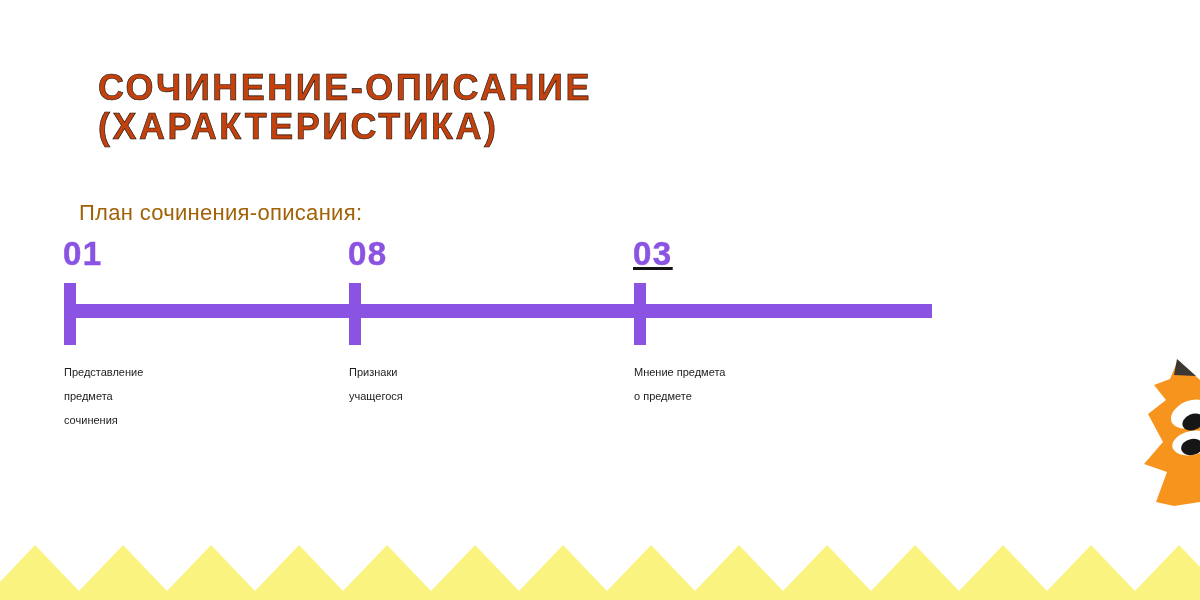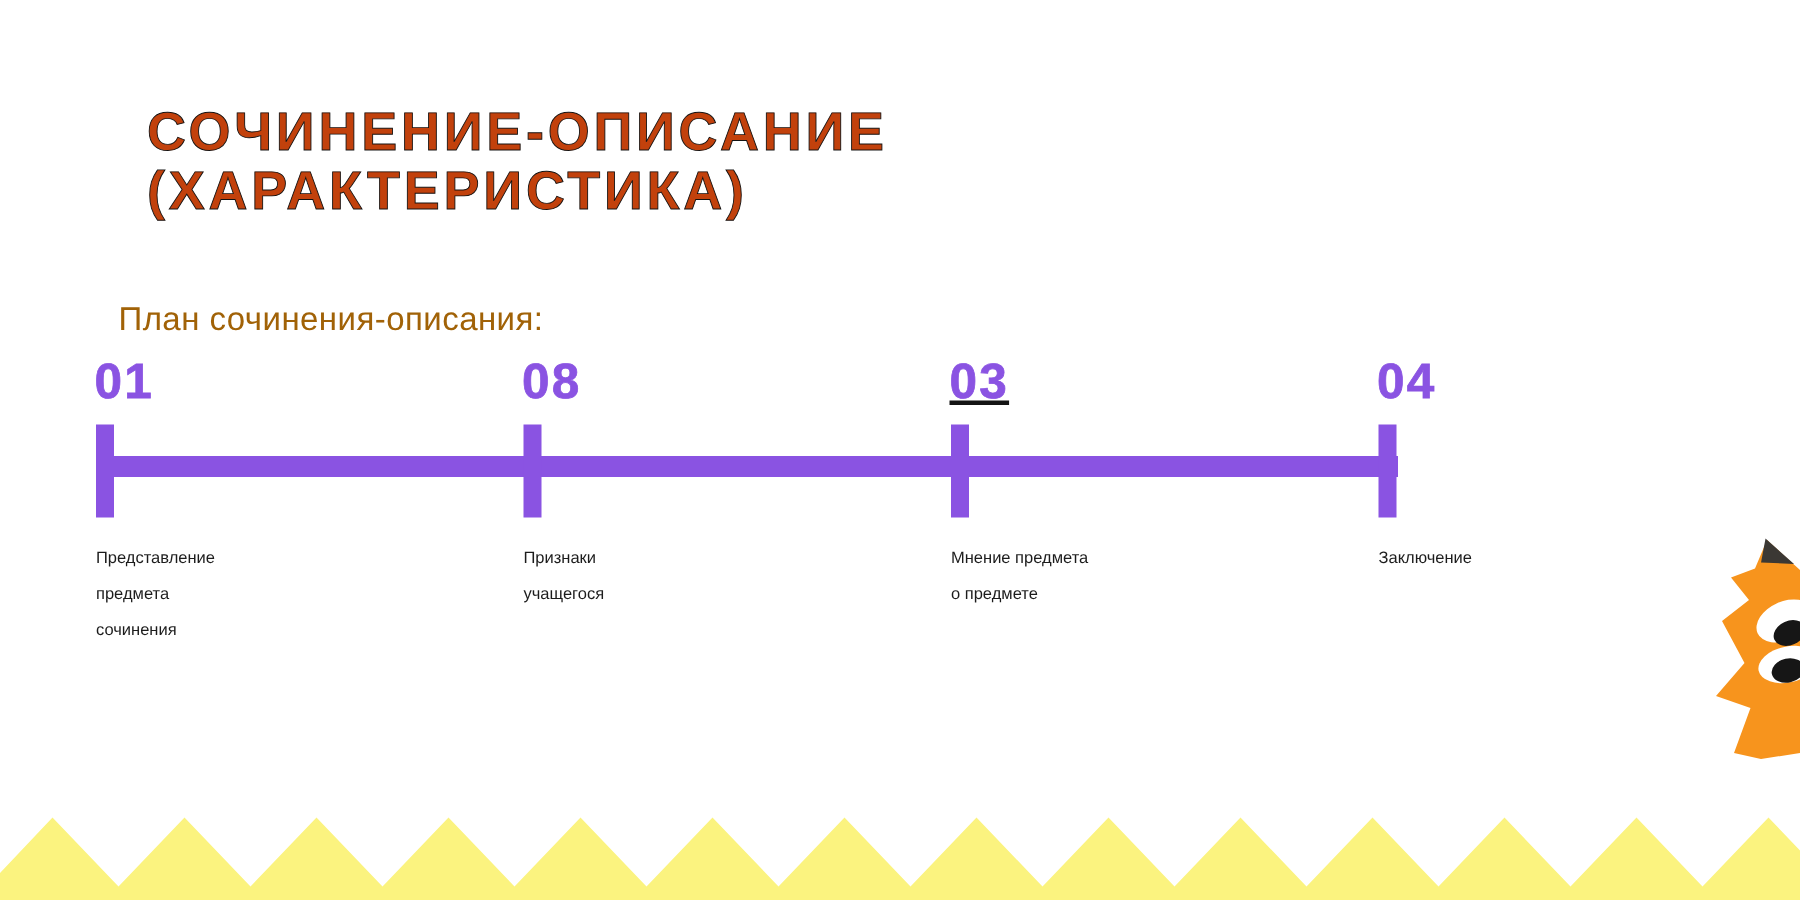--- a/index.html
+++ b/index.html
@@ -121,25 +121,20 @@
 учащегося</div>
   </div>
 
   <div class="step step-3">
     <div class="num">03</div>
     <div class="tick"></div>
     <div class="label">Мнение предмета
 о предмете</div>
   </div>
 
-  <div class="step step-4">
-    <div class="num">04</div>
-    <div class="tick"></div>
-    <div class="label">Заключение</div>
-  </div>
 
   <svg class="fox" viewBox="0 0 60 158" width="60" height="158" style="--fox: #F7941D; --fox-ear: #3B3834; --eye: #FFFFFF; --pupil: #161616;">
     <path style="fill:var(--fox,#F7941D)" d="M38,8 L60,28 L60,150 L34,154 L16,150 L27,120 L4,112 L23,90 L8,62 L26,48 L14,33 L30,27 Z"></path>
     <path style="fill:var(--fox-ear,#3B3834)" d="M37,7 L56,24 L34,23 Z"></path>
     <ellipse style="fill:var(--eye,#FFFFFF)" cx="50" cy="62" rx="20" ry="13" transform="rotate(-24 50 62)"></ellipse>
     <ellipse style="fill:var(--eye,#FFFFFF)" cx="52" cy="91" rx="20" ry="12" transform="rotate(-12 52 91)"></ellipse>
     <ellipse style="fill:var(--pupil,#161616)" cx="53" cy="70" rx="11" ry="8" transform="rotate(-24 53 70)"></ellipse>
     <ellipse style="fill:var(--pupil,#161616)" cx="52" cy="95" rx="11" ry="8" transform="rotate(-12 52 95)"></ellipse>
   </svg>
 

